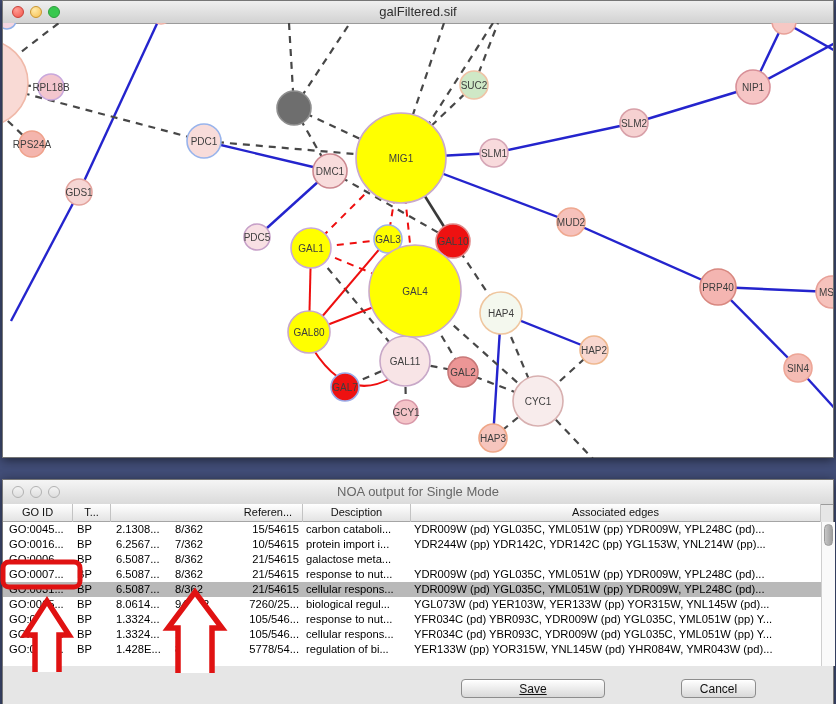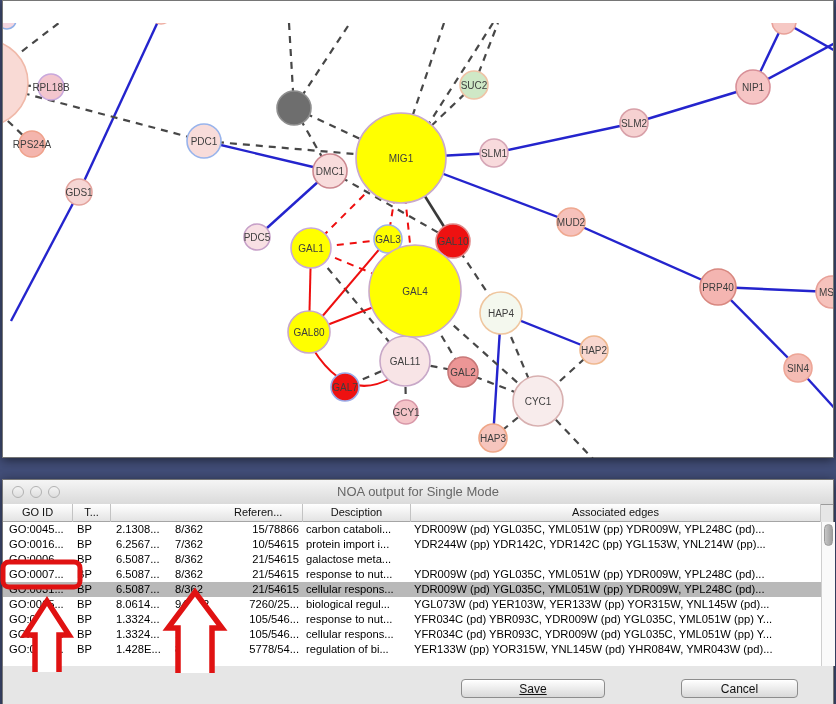--- a/index.html
+++ b/index.html
@@ -45,29 +45,35 @@
   .c5{width:108px;padding-left:3px;}
   .c6{width:410px;padding-left:3px;}
   #vscroll{position:absolute;left:818px;top:42px;width:14px;height:144px;background:#fafafa;
     border-left:1px solid #cfcfcf;box-sizing:border-box;}
   #vthumb{position:absolute;left:2px;top:2px;width:9px;height:22px;border-radius:5px;
     background:linear-gradient(90deg,#c6c6c6,#9f9f9f);border:1px solid #9a9a9a;box-sizing:border-box;}
   .btn{position:absolute;top:199px;height:19px;border:1px solid #8d8d8d;border-radius:4px;
     background:linear-gradient(#ffffff,#d9d9d9);font-size:12px;color:#111;text-align:center;
     line-height:18px;box-sizing:border-box;box-shadow:0 1px 0 rgba(255,255,255,.7) inset;}
   #save-btn{left:458px;width:144px;text-decoration:underline;}
-  #cancel-btn{left:678px;width:117px;}
+  #cancel-btn{left:678px;width:75px;}
   
   #annot{position:absolute;left:0;top:0;width:836px;height:704px;pointer-events:none;z-index:60;}
   svg text{font-family:"Liberation Sans", sans-serif;}
 </style>
 </head>
 <body>
 
 <div class="window" id="net-window">
+  <div class="titlebar">
+    <span class="tl p1"></span>
+    <span class="tl p2"></span>
+    <span class="tl p3"></span>
+    <span class="title">galFiltered.sif</span>
+  </div>
   <svg id="net-canvas" viewBox="2 22 830 435" preserveAspectRatio="none">
       <line x1="160" y1="14" x2="78" y2="191" stroke="#2424cd" stroke-width="2.4" fill="none"></line>
       <line x1="78" y1="191" x2="10" y2="320" stroke="#2424cd" stroke-width="2.4" fill="none"></line>
       <line x1="203" y1="140" x2="329" y2="170" stroke="#2424cd" stroke-width="2.4" fill="none"></line>
       <line x1="329" y1="170" x2="256" y2="236" stroke="#2424cd" stroke-width="2.4" fill="none"></line>
       <line x1="400" y1="157" x2="493" y2="152" stroke="#2424cd" stroke-width="2.4" fill="none"></line>
       <line x1="493" y1="152" x2="633" y2="122" stroke="#2424cd" stroke-width="2.4" fill="none"></line>
       <line x1="633" y1="122" x2="752" y2="86" stroke="#2424cd" stroke-width="2.4" fill="none"></line>
       <line x1="752" y1="86" x2="783" y2="21" stroke="#2424cd" stroke-width="2.4" fill="none"></line>
       <line x1="752" y1="86" x2="838" y2="40" stroke="#2424cd" stroke-width="2.4" fill="none"></line>
@@ -185,31 +191,31 @@
     <span class="tl p1"></span>
     <span class="tl p2"></span>
     <span class="tl p3"></span>
     <span class="title">NOA output for Single Mode</span>
   </div>
   <div id="thead">
       <div class="hcell c0" style="text-align: center; padding: 0px;">GO ID</div>
       <div class="hcell c1" style="text-align: center; padding: 0px;">T...</div>
       <div class="hcell c2" style="text-align: center; padding: 0px; margin-top: 32px;">P-value</div>
       <div class="hcell c3" style="padding: 0px; margin-top: 20px;">Test</div>
-      <div class="hcell c4" style="text-align: left; padding: 0px;">Referen...</div>
+      <div class="hcell c4" style="text-align: center; padding: 0px;">Referen...</div>
       <div class="hcell c5" style="text-align: center; padding: 0px;">Desciption</div>
       <div class="hcell c6" style="text-align: center; padding: 0px;">Associated edges</div>
     </div>
   <div id="tbody">
       <div class="trow">
         <div class="cell c0">GO:0045...</div>
         <div class="cell c1">BP</div>
         <div class="cell c2">2.1308...</div>
         <div class="cell c3">8/362</div>
-        <div class="cell c4">15/78866</div>
+        <div class="cell c4">15/54615</div>
         <div class="cell c5">carbon cataboli...</div>
         <div class="cell c6">YDR009W (pd) YGL035C, YML051W (pp) YDR009W, YPL248C (pd)...</div>
       </div>
       <div class="trow">
         <div class="cell c0">GO:0016...</div>
         <div class="cell c1">BP</div>
         <div class="cell c2">6.2567...</div>
         <div class="cell c3">7/362</div>
         <div class="cell c4">10/54615</div>
         <div class="cell c5">protein import i...</div>

